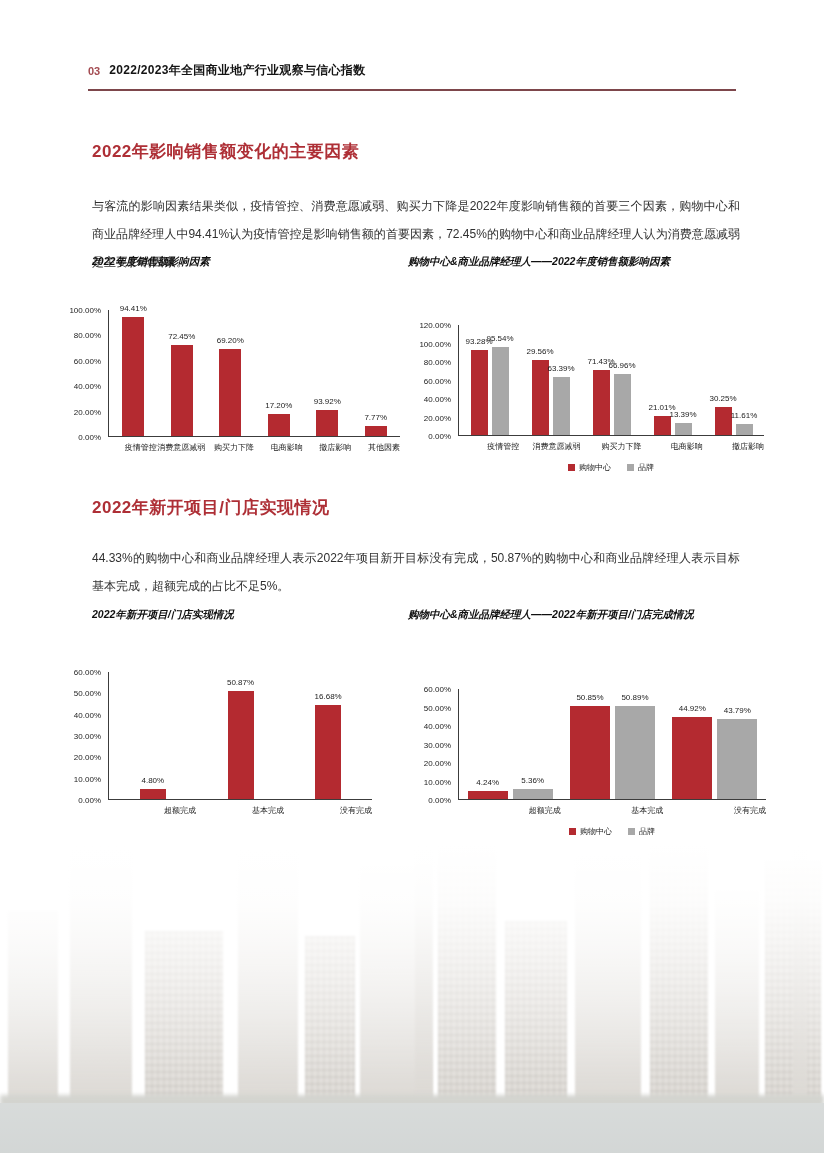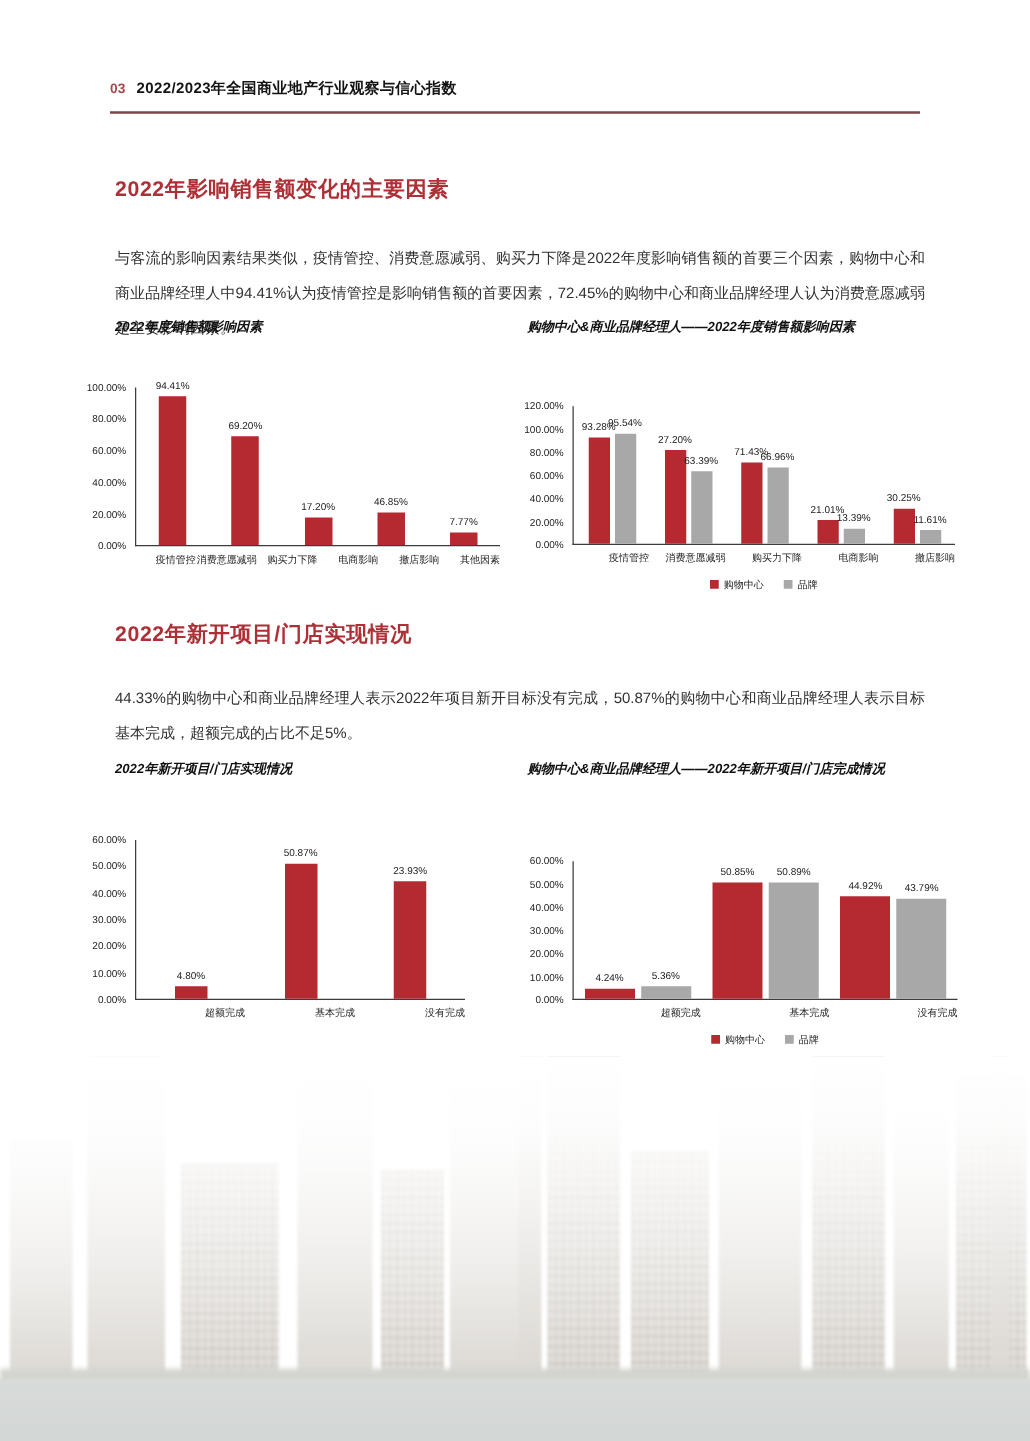--- a/index.html
+++ b/index.html
@@ -22,21 +22,21 @@
   .para1 { top:192px; }
   .para2 { top:544px; }
   
   .chart { position:absolute; }
   .c0 { left:60px;  top:255px; width:340px; }
   .c1 { left:406px; top:255px; width:358px; }
   .c2 { left:60px;  top:608px; width:312px; }
   .c3 { left:406px; top:608px; width:360px; }
   .chart-title { font-size:10.5px; font-weight:bold; font-style:italic; color:#101010; white-space:nowrap; }
   .c0 .chart-title, .c2 .chart-title { margin-left:32px; }
-  .c1 .chart-title, .c3 .chart-title { margin-left:16px; }
+  .c1 .chart-title, .c3 .chart-title { margin-left:2px; }
   .chart-body { display:flex; }
   .c0 .chart-body { margin-top:41px; }
   .c1 .chart-body { margin-top:56px; }
   .c2 .chart-body { margin-top:50px; }
   .c3 .chart-body { margin-top:67px; }
   .y-axis { position:relative; flex:0 0 auto; }
   .c0 .y-axis, .c2 .y-axis { width:48px; }
   .c1 .y-axis, .c3 .y-axis { width:52px; }
   .ytick { position:absolute; right:7px; transform:translateY(-50%); font-size:8px; color:#1c1c1c; white-space:nowrap; }
   .plot-wrap { flex:1 1 auto; }
@@ -105,32 +105,37 @@
           <div class="ytick" style="top: 0px;">100.00%</div>
         </div>
       <div class="plot-wrap">
         <div class="plot">
             <div class="slot">
               <div class="bar s0" style="height: 94.41%;">
                 <div class="bar-label">94.41%</div>
               </div>
             </div>
             <div class="slot">
+              <div class="bar s0" style="height: 72.45%;">
+                <div class="bar-label">72.45%</div>
+              </div>
+            </div>
+            <div class="slot">
               <div class="bar s0" style="height: 69.2%;">
                 <div class="bar-label">69.20%</div>
               </div>
             </div>
             <div class="slot">
               <div class="bar s0" style="height: 17.2%;">
                 <div class="bar-label">17.20%</div>
               </div>
             </div>
             <div class="slot">
               <div class="bar s0" style="height: 20.93%;">
-                <div class="bar-label">46.85%</div>
+                <div class="bar-label">93.92%</div>
               </div>
             </div>
             <div class="slot">
               <div class="bar s0" style="height: 7.77%;">
                 <div class="bar-label">7.77%</div>
               </div>
             </div>
           </div>
         <div class="x-labels">
             <div class="xlab">疫情管控</div>
@@ -162,21 +167,21 @@
             <div class="slot">
               <div class="bar s0" style="height: 77.7333%;">
                 <div class="bar-label">93.28%</div>
               </div>
               <div class="bar s1" style="height: 79.6167%;">
                 <div class="bar-label">95.54%</div>
               </div>
             </div>
             <div class="slot">
               <div class="bar s0" style="height: 67.925%;">
-                <div class="bar-label">27.20%</div>
+                <div class="bar-label">29.56%</div>
               </div>
               <div class="bar s1" style="height: 52.825%;">
                 <div class="bar-label">63.39%</div>
               </div>
             </div>
             <div class="slot">
               <div class="bar s0" style="height: 59.525%;">
                 <div class="bar-label">71.43%</div>
               </div>
               <div class="bar s1" style="height: 55.8%;">
@@ -243,21 +248,21 @@
                 <div class="bar-label">4.80%</div>
               </div>
             </div>
             <div class="slot">
               <div class="bar s0" style="height: 84.7833%;">
                 <div class="bar-label">50.87%</div>
               </div>
             </div>
             <div class="slot">
               <div class="bar s0" style="height: 73.8833%;">
-                <div class="bar-label">23.93%</div>
+                <div class="bar-label">16.68%</div>
               </div>
             </div>
           </div>
         <div class="x-labels">
             <div class="xlab">超额完成</div>
             <div class="xlab">基本完成</div>
             <div class="xlab">没有完成</div>
           </div>
 
       </div>

